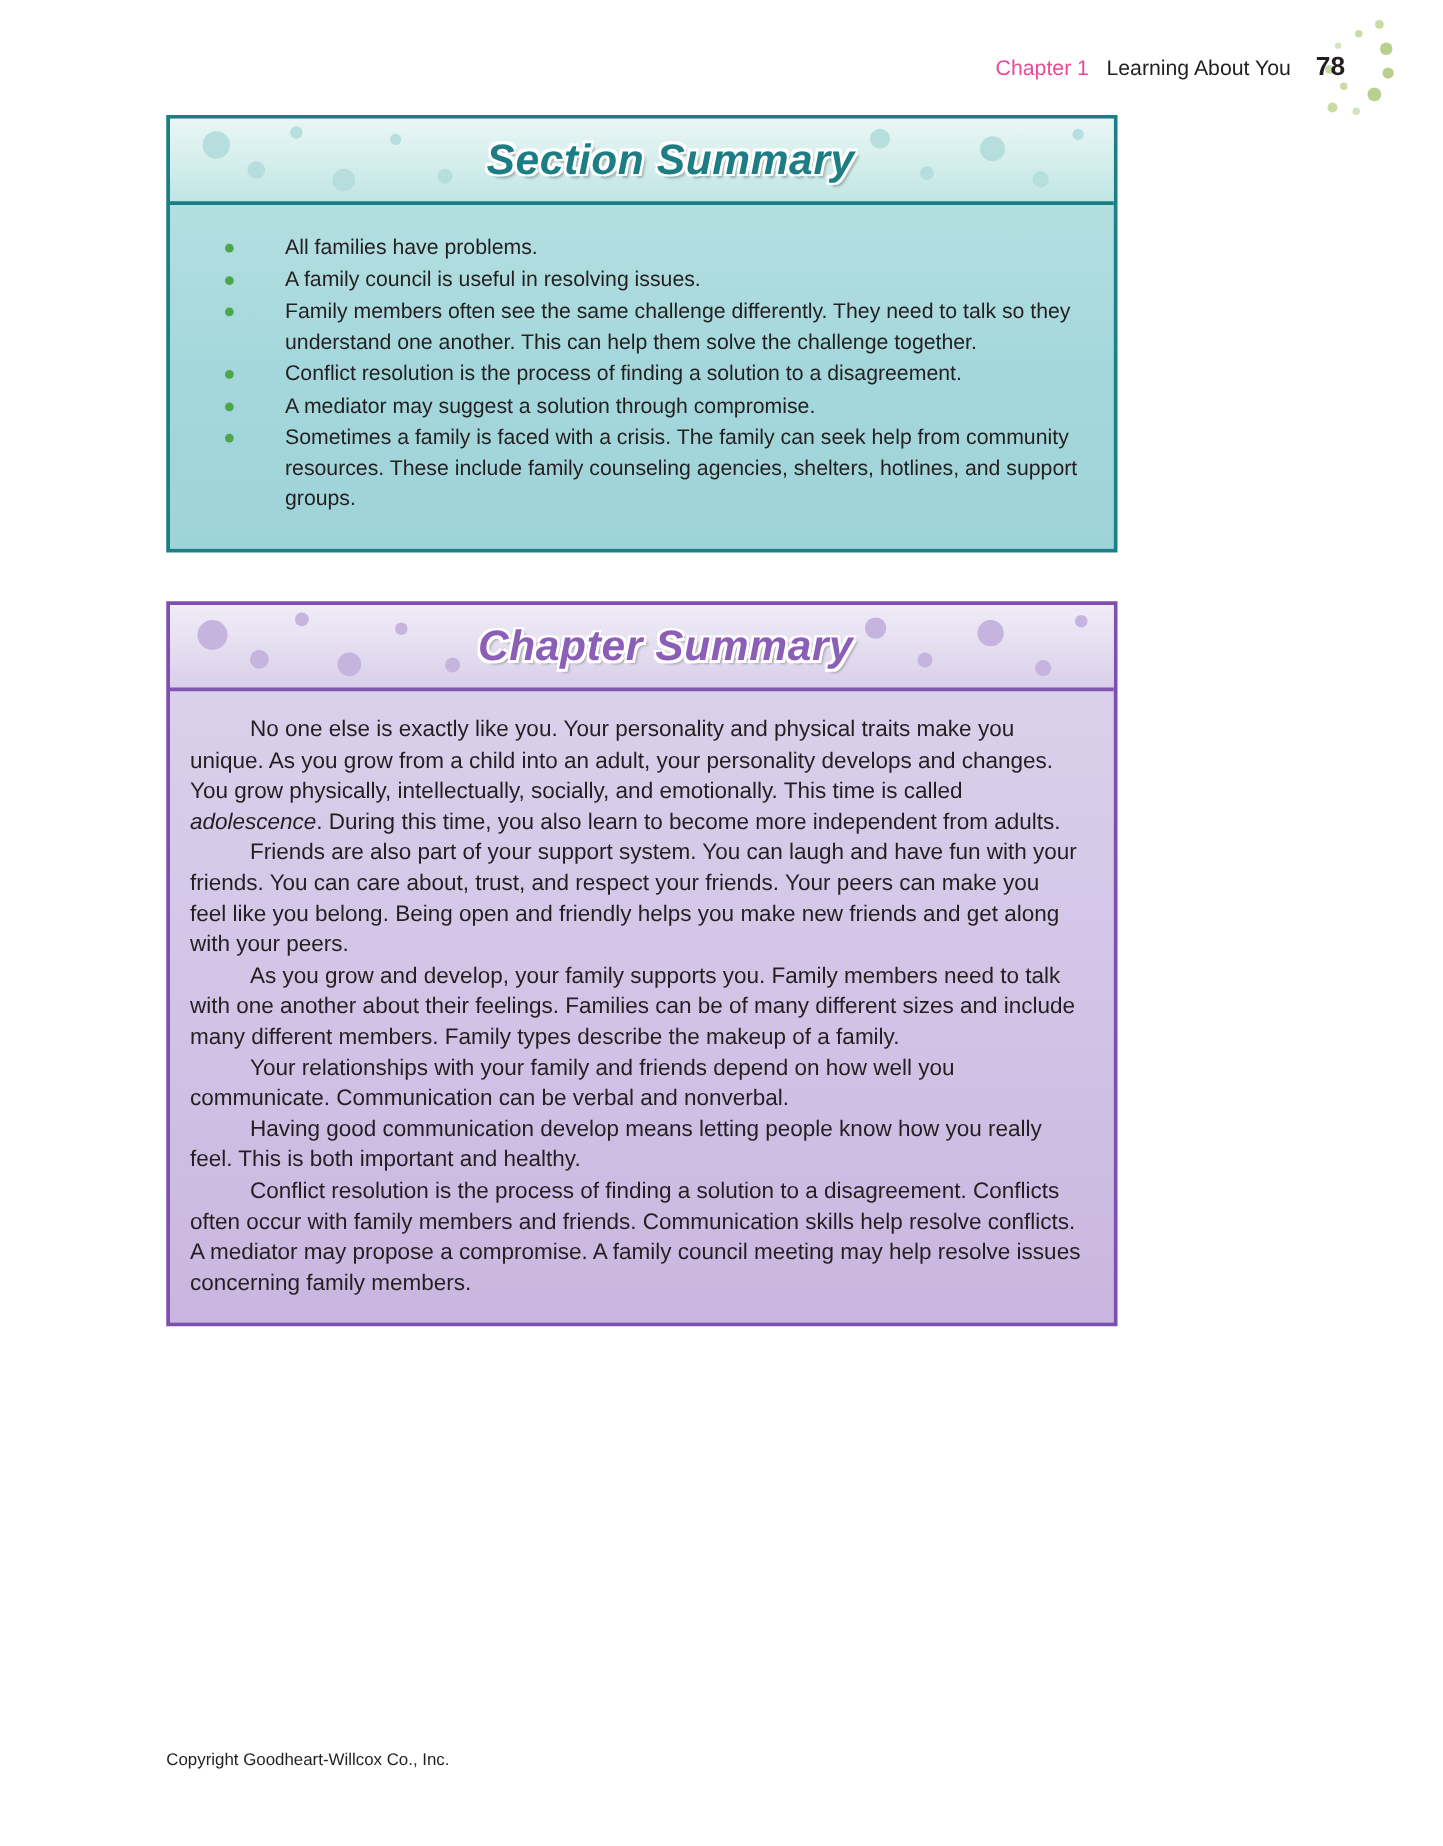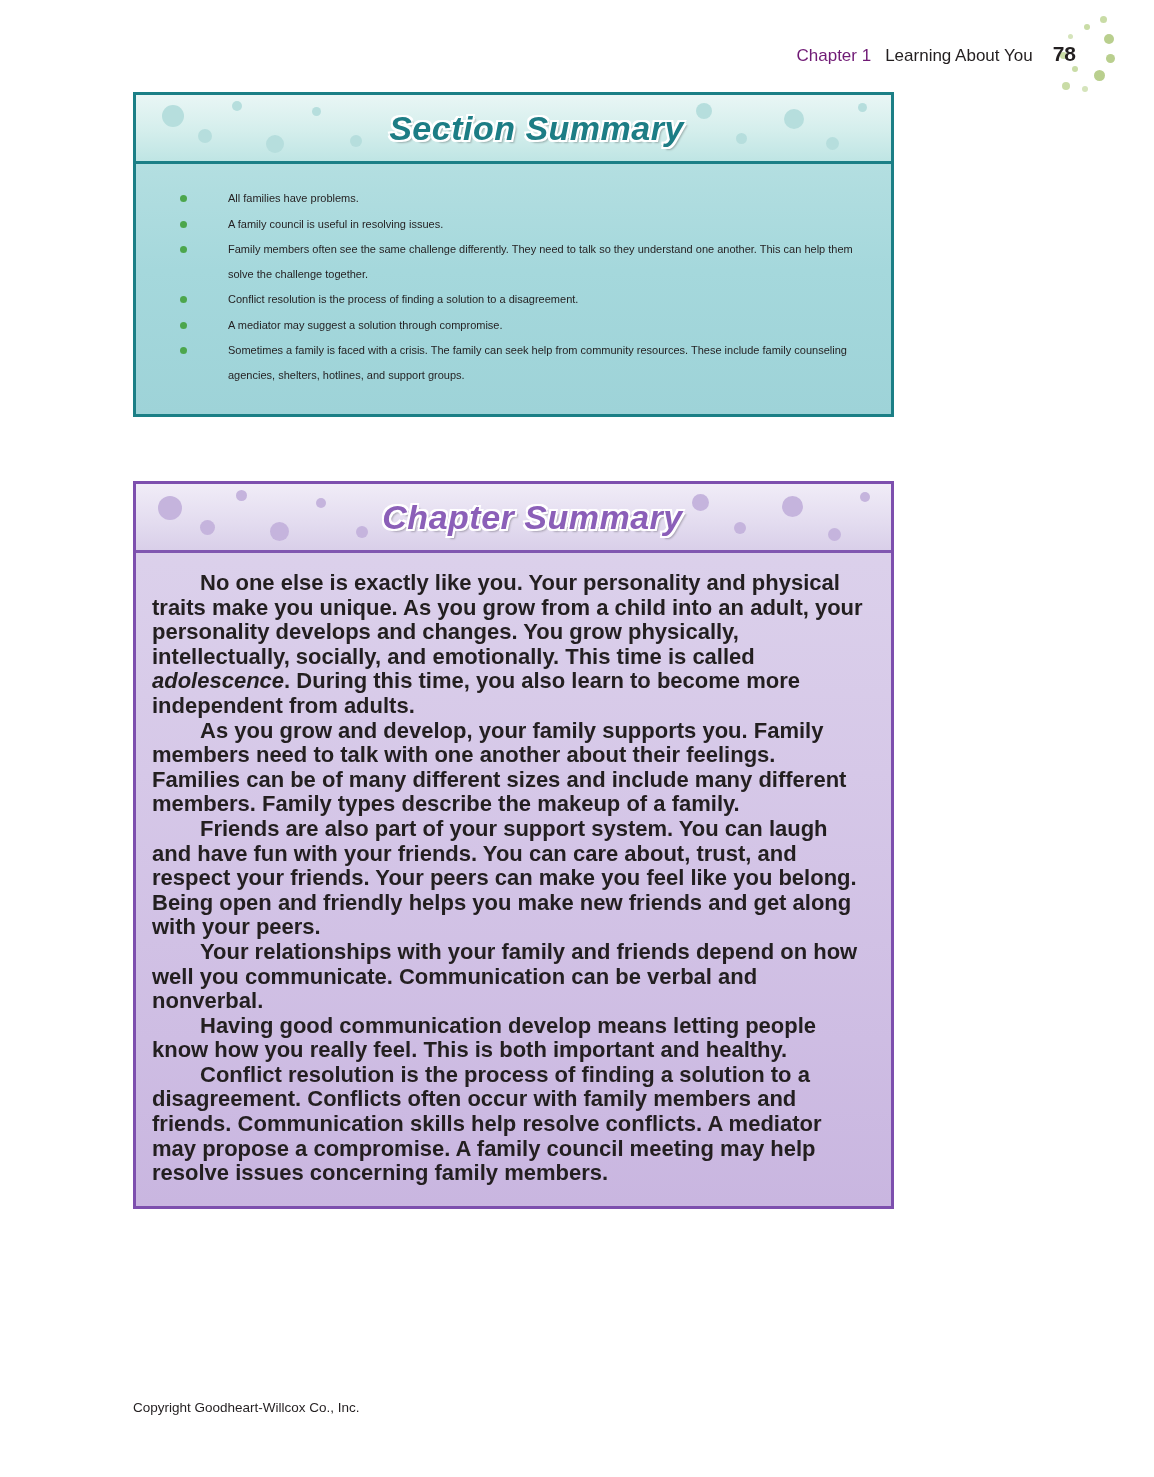--- a/index.html
+++ b/index.html
@@ -20,21 +20,21 @@
   .page-header {
     position: absolute;
     top: 42px;
     right: 78px;
     display: flex;
     align-items: baseline;
     gap: 14px;
     font-size: 17px;
   }
   .page-header .chap-label {
-    color: #701a75;
+    color: #ec4899;
     font-weight: 400;
     text-align: right;
   }
   .page-header .chap-title {
     color: #231f20;
     font-weight: normal;
   }
   .page-header .page-num {
     color: #231f20;
     font-weight: bold;
@@ -125,21 +125,21 @@
   
   .bullet-list {
     list-style: none;
     margin: 0;
     padding: 22px 28px 26px 22px;
   }
   .bullet-list li {
     position: relative;
     padding-left: 70px;
     margin-bottom: 1px;
-    font-size: 11px;
+    font-size: 17px;
     line-height: 24.5px;
     color: #231f20;
   }
   .bullet-list li .dot {
     position: absolute;
     left: 22px;
     top: 9px;
     width: 7px;
     height: 7px;
     border-radius: 50%;
@@ -151,24 +151,23 @@
     top: 481px;
     border: 3px solid #7d4fae;
     background: linear-gradient(180deg, #ddd3ec 0%, #d6c8e8 40%, #c9b6e0 100%);
   }
   .paragraphs {
     padding: 18px 26px 20px 16px;
   }
   .paragraphs p {
     margin: 0;
     text-indent: 48px;
-    font-size: 22px;
+    font-size: 18px;
     line-height: 24.6px;
     color: #231f20;
-    font-weight: bold;
   }
   .paragraphs p em { font-style: italic; }
 
   
   .footer {
     position: absolute;
     left: 133px;
     bottom: 62px;
     font-size: 13.5px;
     color: #231f20;
@@ -237,21 +236,21 @@
       <i style="left:646px; top:12px; width:21px; height:21px;"></i>
       <i style="left:692px; top:44px; width:13px; height:13px;"></i>
       <i style="left:724px; top:8px;  width:10px; height:10px;"></i>
     </div>
     <div class="banner-title">Chapter Summary</div>
   </div>
   <div class="paragraphs">
     <p>
       <span>No one else is exactly like you. Your personality and physical traits make you unique. As you grow from a child into an adult, your personality develops and changes. You grow physically, intellectually, socially, and emotionally. This time is called </span><em>adolescence</em><span>. During this time, you also learn to become more independent from adults.</span>
     </p>
+    <p>Friends are also part of your support system. You can laugh and have fun with your friends. You can care about, trust, and respect your friends. Your peers can make you feel like you belong. Being open and friendly helps you make new friends and get along with your peers.</p>
     <p>As you grow and develop, your family supports you. Family members need to talk with one another about their feelings. Families can be of many different sizes and include many different members. Family types describe the makeup of a family.</p>
-    <p>Friends are also part of your support system. You can laugh and have fun with your friends. You can care about, trust, and respect your friends. Your peers can make you feel like you belong. Being open and friendly helps you make new friends and get along with your peers.</p>
     <p>Your relationships with your family and friends depend on how well you communicate. Communication can be verbal and nonverbal.</p>
     <p>Having good communication develop means letting people know how you really feel. This is both important and healthy.</p>
     <p>Conflict resolution is the process of finding a solution to a disagreement. Conflicts often occur with family members and friends. Communication skills help resolve conflicts. A mediator may propose a compromise. A family council meeting may help resolve issues concerning family members.</p>
   </div>
 </section>
 
 <div class="footer">Copyright Goodheart-Willcox Co., Inc.</div>
 
 </body></html>

